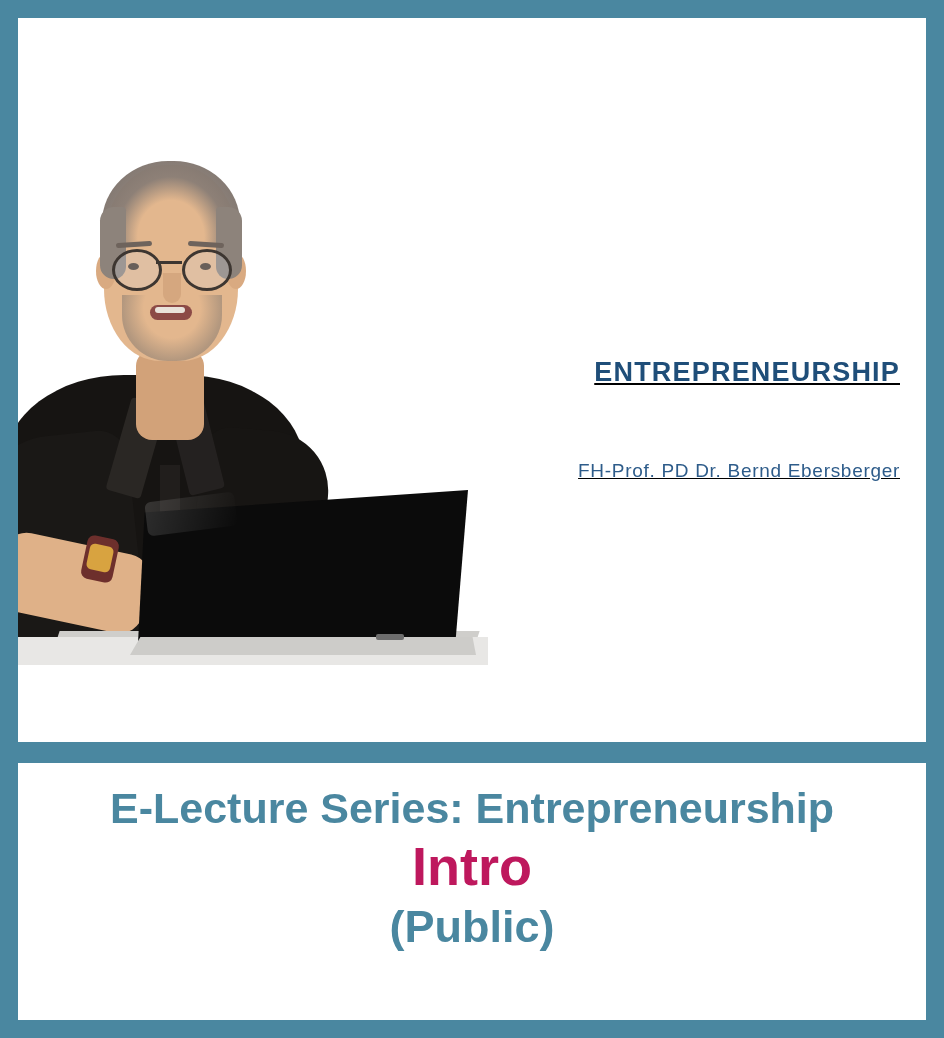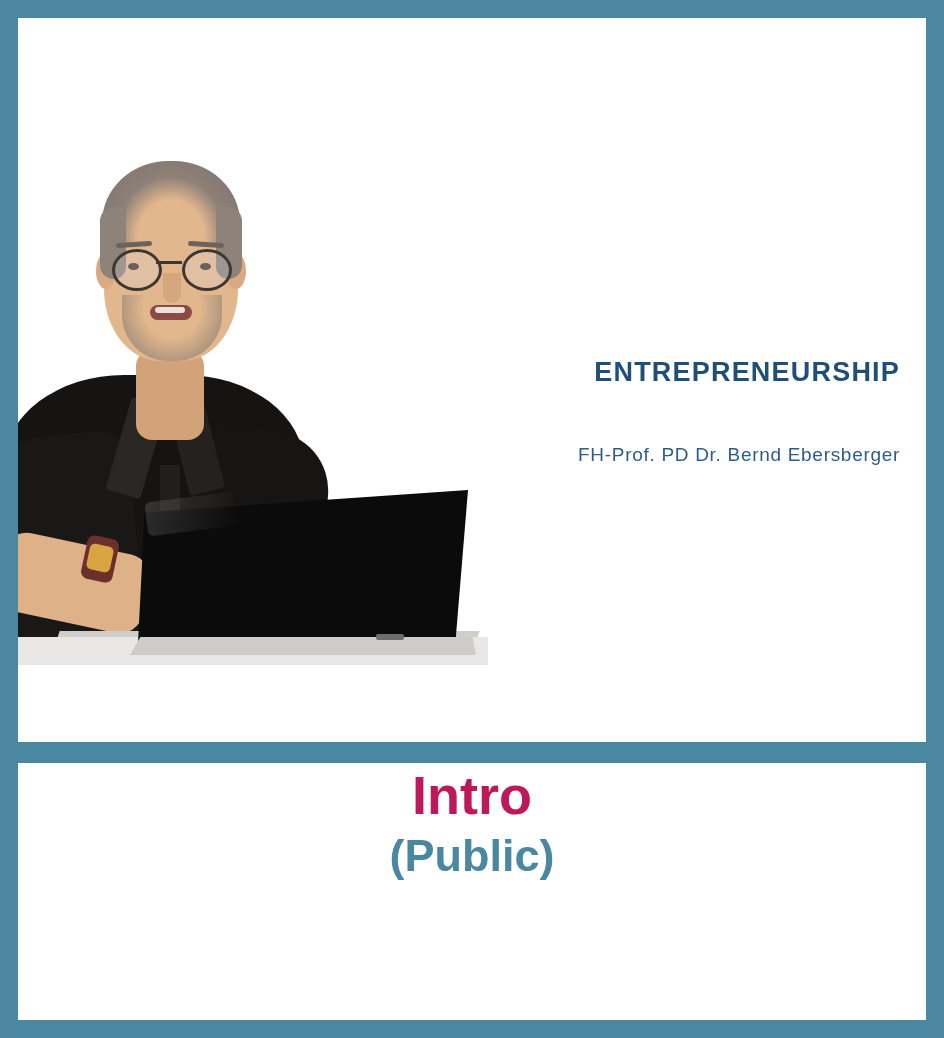--- a/index.html
+++ b/index.html
@@ -362,32 +362,33 @@
     background: #6d6d6d;
     border-radius: 2px;
   }
 
   
   .slide-text {
     position: absolute;
     left: 502px;
     top: 212px;
     width: 380px;
+    text-decoration: underline;
   }
   .slide-title {
     font-family: "Liberation Sans", sans-serif;
     font-size: 27px;
     font-weight: bold;
     letter-spacing: 1.2px;
     color: #1f4e79;
     white-space: nowrap;
     text-align: right;
   }
   .slide-subtitle {
-    margin-top: 56px;
+    margin-top: 72px;
     font-family: "Liberation Sans", sans-serif;
     font-size: 19px;
     font-weight: normal;
     letter-spacing: 0.7px;
     color: #2e5c8a;
     white-space: nowrap;
     text-align: right;
   }
 
   
@@ -489,17 +490,18 @@
         <div class="slide-title">ENTREPRENEURSHIP</div>
         <div class="slide-subtitle">FH-Prof. PD Dr. Bernd Ebersberger</div>
       </div>
 
     </div>
   </div>
 
   <div class="divider"></div>
 
   <div class="caption-card">
+    <div class="caption-series">E-Lecture Series: Entrepreneurship</div>
     <div class="caption-topic">Intro</div>
     <div class="caption-access">(Public)</div>
   </div>
 
 </div>
 
 </body></html>

